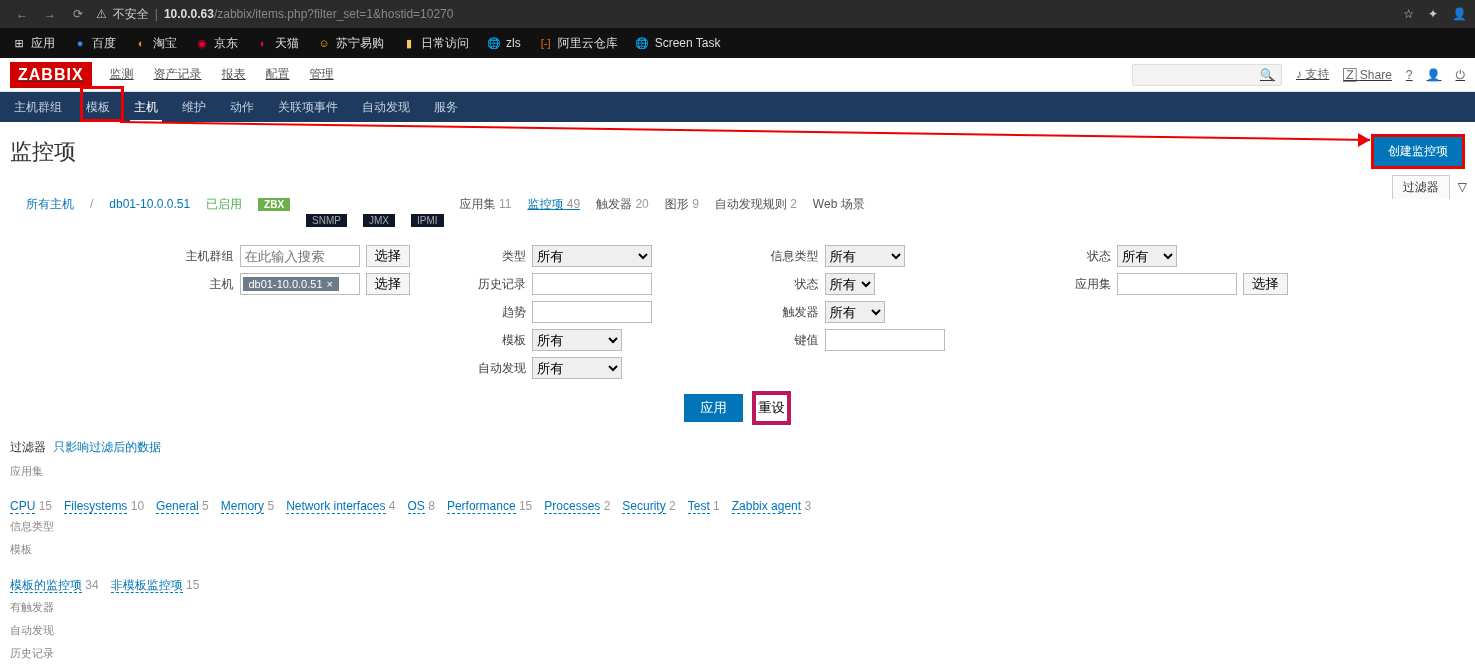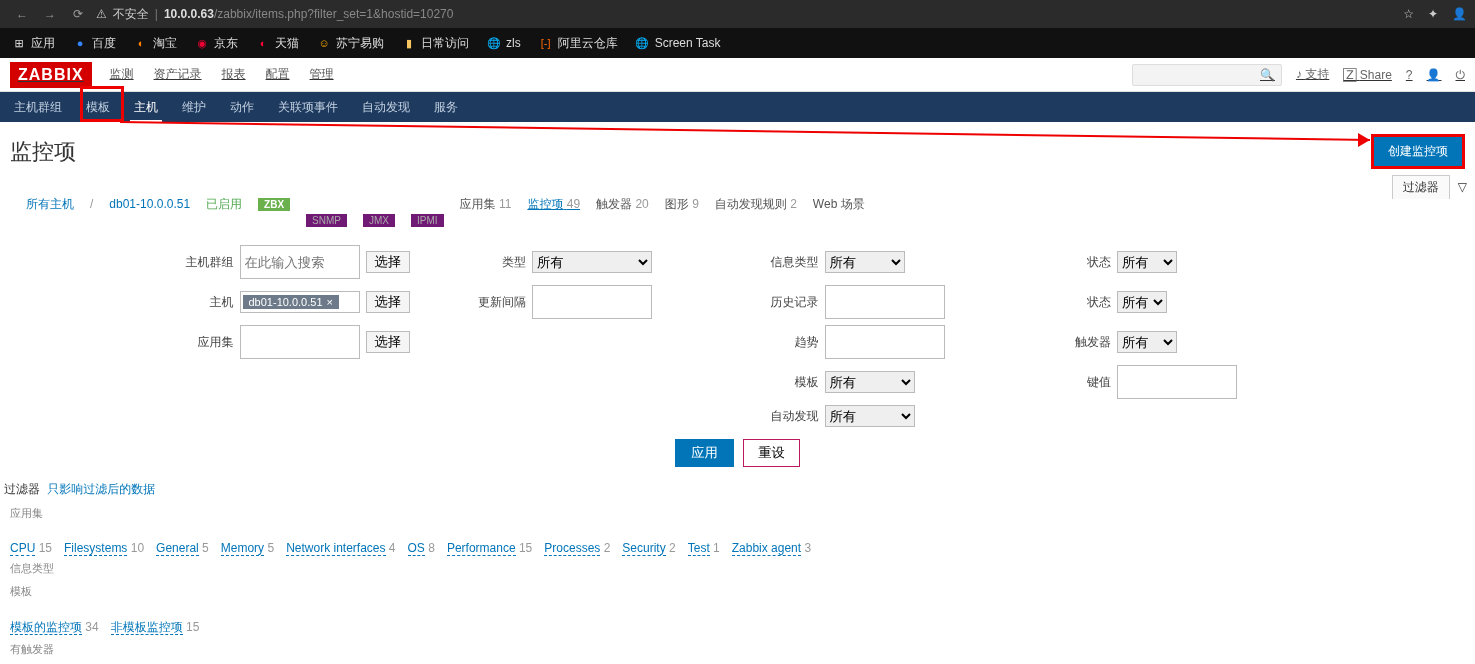--- a/index.html
+++ b/index.html
@@ -28,39 +28,39 @@
 .page-title { font-size: 22px; color: #333; }
 .create-btn-wrap { margin-left: auto; }
 .create-btn { background: #0275b8; color: #fff; border: none; padding: 6px 14px; font-size: 12px; cursor: pointer; }
 .red-box-btn { border: 3px solid #e00; display: inline-block; }
 .red-arrow { position: absolute; top: 120px; left: 120px; width: 1260px; height: 30px; pointer-events: none; }
 .breadcrumb { padding: 4px 26px 8px; display: flex; align-items: center; gap: 16px; flex-wrap: wrap; font-size: 12px; position: relative; }
 .breadcrumb a { color: #0275b8; text-decoration: none; cursor: pointer; }
 .breadcrumb .sep { color: #999; }
 .breadcrumb .en { color: #50a850; }
 .breadcrumb .zbx-badge { background: #6ab04c; color: #fff; padding: 1px 6px; font-size: 10px; font-weight: bold; }
-.breadcrumb .dim-badge { background: #701a75; color: #aaa; padding: 1px 6px; font-size: 10px; margin-top: 33px; }
+.breadcrumb .dim-badge { background: #0f172a; color: #aaa; padding: 1px 6px; font-size: 10px; margin-top: 33px; }
 .breadcrumb .bc-item { color: #555; }
 .breadcrumb .bc-item .cnt { color: #999; }
 .breadcrumb .bc-item.active { color: #0275b8; text-decoration: underline; }
 .breadcrumb .filter-tab { position: absolute; right: 8px; top: -2px; display: flex; gap: 8px; align-items: center; }
 .breadcrumb .filter-tab .tab { border: 1px solid #ccc; border-bottom: none; padding: 3px 10px; background: #fafafa; }
 .filter-panel { padding: 10px 20px 6px; }
 .filter-grid { display: grid; grid-template-columns: repeat(4, 1fr); gap: 6px 30px; max-width: 1140px; margin: 0 auto; }
 .fr { display: flex; align-items: center; gap: 6px; }
 .fr label { width: 66px; text-align: right; color: #444; }
-.fr input[type=text] { height: 34px; border: 1px solid #bbb; width: 120px; padding: 0 4px; }
+.fr input[type=text] { height: 22px; border: 1px solid #bbb; width: 120px; padding: 0 4px; }
 .fr select { height: 22px; border: 1px solid #bbb; width: 120px; }
 .fr .sel-btn { height: 22px; border: 1px solid #bbb; background: #f5f5f5; padding: 0 8px; cursor: pointer; }
 .host-tag { background: #6c7a89; color: #fff; padding: 1px 6px; font-size: 11px; display: inline-flex; align-items: center; gap: 4px; }
 .host-tag .x { cursor: pointer; }
 .filter-actions { text-align: center; margin-top: 12px; }
 .btn-primary { background: #0275b8; color: #fff; border: none; padding: 5px 16px; cursor: pointer; }
-.btn-default { background: #fff; border: 1px solid #be185d; padding: 4px 14px; margin-left: 6px; cursor: pointer; }
-.subfilter-head { padding: 8px 4px 4px; }
+.btn-default { background: #fff; border: 4px solid #be185d; padding: 4px 2px; margin-left: 6px; cursor: pointer; }
+.subfilter-head { padding: 8px 10px 4px; }
 .subfilter-head .lbl { color: #333; }
 .subfilter-head .note { color: #0275b8; margin-left: 4px; }
 .sf-group { padding: 4px 10px 2px; }
 .sf-title { color: #888; font-size: 11px; margin-bottom: 2px; }
 .sf-items { display: flex; flex-wrap: wrap; gap: 12px; margin-top: 20px; }
 .sf-items a { color: #0275b8; text-decoration: none; border-bottom: 1px dashed #0275b8; cursor: pointer; }
 .sf-items .cnt { color: #999; }
 </style>
 </head>
 <body>
@@ -221,24 +221,20 @@
         <label>主机</label>
       <div style="border:1px solid #bbb;height:22px;width:120px;display:flex;align-items:center;padding:0 2px">
         <span class="host-tag">
             <span>db01-10.0.0.51</span>
             <span class="x">×</span>
           </span>
       </div>
       <button class="sel-btn">选择</button>
     </div>
     <div class="fr">
-        <label>更新间隔</label>
-        <input type="text" style="">
-      </div>
-    <div class="fr">
         <label>历史记录</label>
         <input type="text" style="">
       </div>
     <div class="fr">
         <label>状态</label>
         <select style="width:50px"><option>所有</option></select>
       </div>
 
     <div class="fr">
         <label>应用集</label>

